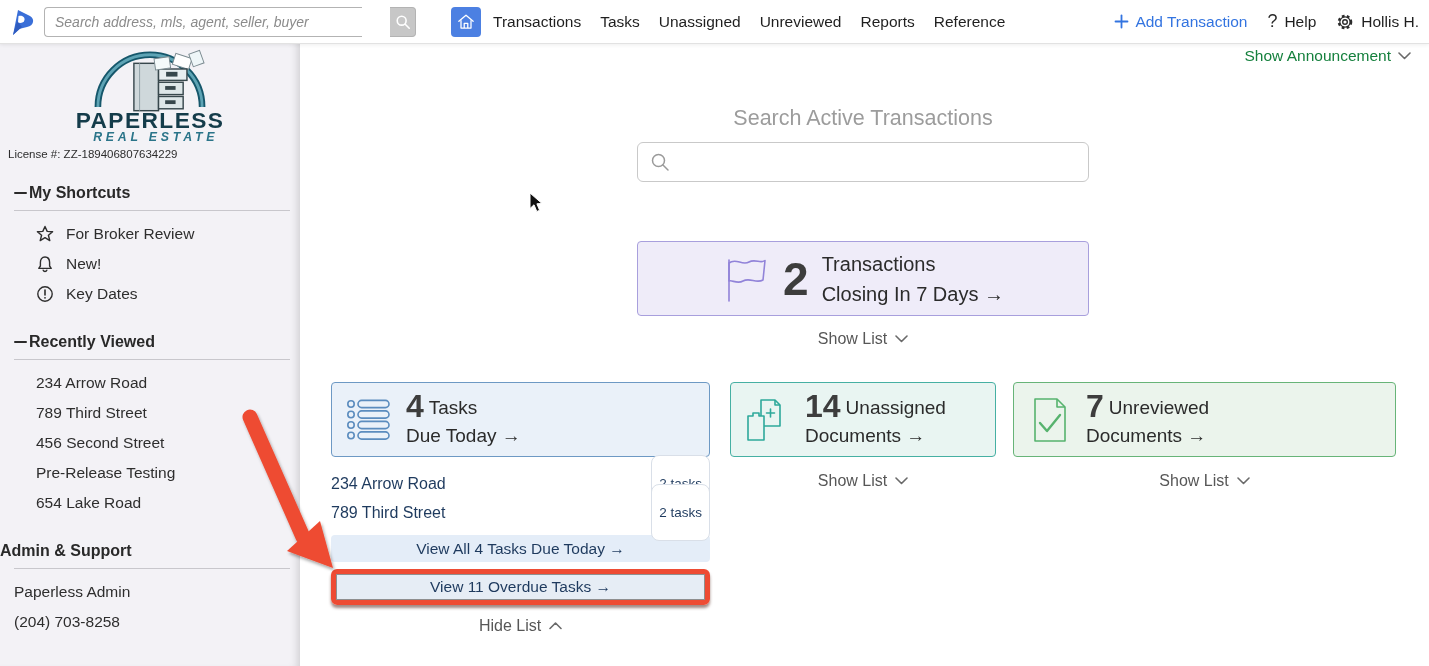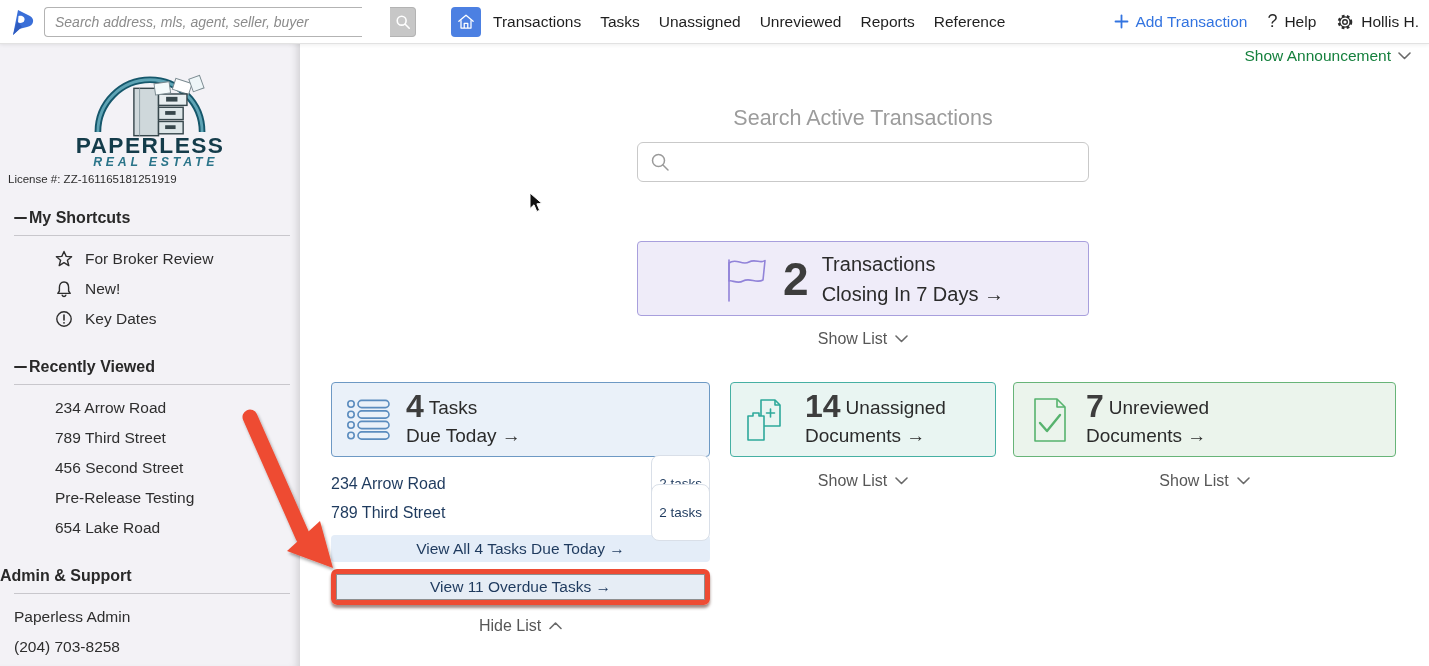--- a/index.html
+++ b/index.html
@@ -27,28 +27,28 @@
   .nav-links { display:flex; gap:15px; margin-left:10px; }
   .nav-links a { font-size:15.5px; color:#1f1f1f; padding:4px 2px; }
   .nav-right { margin-left:auto; display:flex; align-items:center; gap:20px; }
   .add-trans { display:flex; align-items:center; gap:6px; color:#3374e0; font-size:15.5px; }
   .help-link, .user-link { display:flex; align-items:center; gap:7px; color:#1f1f1f; font-size:15.5px; }
   .q-glyph { font-size:18px; color:#2b2b2b; font-weight:400; }
 
   
   .sidebar { position:absolute; top:44px; left:0; width:300px; bottom:0; background:#f3f2f6;
              box-shadow:inset -8px 0 8px -6px rgba(0,0,0,.16); z-index:5; }
-  .logo-block { text-align:center; padding-top:29px; }
+  .logo-block { text-align:center; padding-top:4px; }
   .license { font-size:11.5px; color:#2d2d2d; margin:4px 0 0 8px; text-align:left; }
   .side-section { margin-top:24px; }
   .side-header { display:flex; align-items:center; gap:2px; padding-left:14px;
                  font-weight:bold; font-size:16px; color:#292929; }
   .dash-icon { width:13px; height:2px; background:#2a2a2a; border-radius:1px; flex:0 0 auto; }
   .side-hr { border-bottom:1px solid #c8c7cc; margin:8px 0 0 14px; width:276px; }
-  .side-items { padding:8px 0 0 55px; }
+  .side-items { padding:8px 0 0 36px; }
   .side-items .s-item { display:flex; align-items:center; gap:12px; height:30px;
                         font-size:15.5px; color:#2e2e2e; }
   .side-items.plain .s-item { gap:0; }
   .side-items.flush { padding-left:14px; }
   .s-item a, .s-item span.lbl { color:#2e2e2e; }
 
   
   .main { position:absolute; left:300px; top:44px; right:0; bottom:0; background:#fff; }
   .announcement { position:absolute; top:3px; right:18px; display:flex; align-items:center;
                   gap:7px; font-size:15.5px; color:#15803d; cursor:pointer; }
@@ -173,21 +173,21 @@
       <rect x="104" y="22" width="30" height="12" fill="#e8eef0" stroke="#37474c" stroke-width="1.5"></rect>
       <rect x="112" y="25" width="12" height="5" fill="#37474c"></rect>
       <rect x="104" y="36" width="26" height="13" fill="#dde6e8" stroke="#37474c" stroke-width="1.5"></rect>
       <rect x="111" y="40" width="11" height="4" fill="#37474c"></rect>
       <rect x="104" y="51" width="26" height="13" fill="#dde6e8" stroke="#37474c" stroke-width="1.5"></rect>
       <rect x="111" y="55" width="11" height="4" fill="#37474c"></rect>
       <rect x="100" y="10" width="16" height="12" fill="#f4fafb" stroke="#7a8a90" stroke-width="1" transform="rotate(-8 108 16)"></rect>
       <text x="95" y="84" text-anchor="middle" font-family="Liberation Sans, sans-serif" font-size="24" font-weight="bold" letter-spacing="1.5" fill="#143c4a">PAPERLESS</text>
       <text x="101" y="98" text-anchor="middle" font-family="Liberation Sans, sans-serif" font-size="13" font-weight="bold" font-style="italic" letter-spacing="4" fill="#2a7489">REAL ESTATE</text>
     </svg>
-    <div class="license">License #: ZZ-161165181251919</div>
+    <div class="license">License #: ZZ-189406807634229</div>
   </div>
 
   <div class="side-section">
     <div class="side-header">
       <span class="dash-icon"></span>
       <span>My Shortcuts</span>
     </div>
     <div class="side-hr"></div>
     <div class="side-items">
       <div class="s-item">

